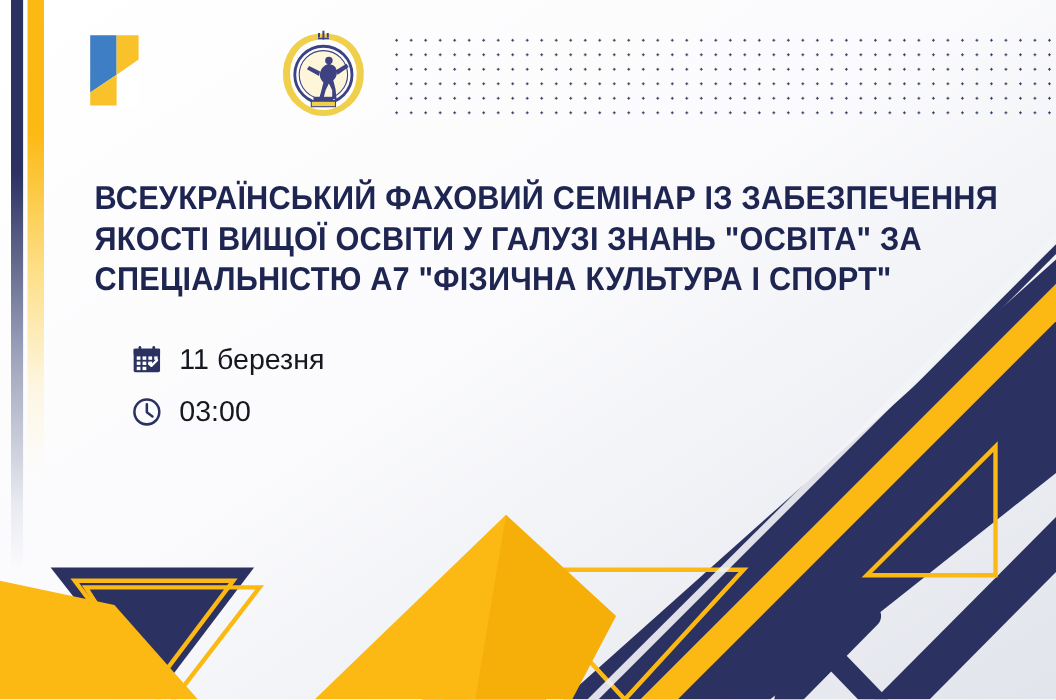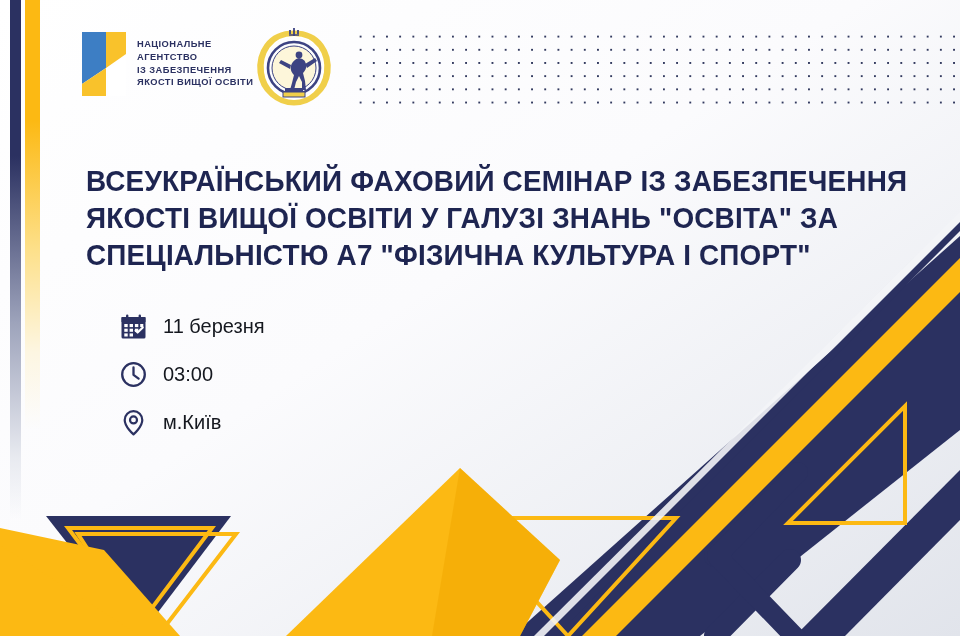--- a/index.html
+++ b/index.html
@@ -43,21 +43,21 @@
   .heading{position:absolute;left:86px;top:162px;width:760px;color:#1e2551;
     font-family:"Liberation Sans Narrow","Liberation Sans","DejaVu Sans Condensed",sans-serif;
     font-weight:700;font-size:30px;line-height:37px;letter-spacing:.2px;
     text-transform:uppercase;transform:scaleX(.93);transform-origin:left top;}
   .heading .hl{display:block;white-space:nowrap;}
 
   
   .details{position:absolute;left:120px;top:310px;display:flex;flex-direction:column;gap:15px;}
   .detail-row{display:flex;align-items:center;gap:16px;height:33px;}
   .detail-icon{width:27px;height:27px;flex:0 0 auto;display:block;}
-  .detail-text{color:#15181f;font-size:20px;font-weight:400;line-height:27px;
+  .detail-text{color:#15181f;font-size:26px;font-weight:400;line-height:27px;
     font-family:"Liberation Sans","DejaVu Sans",sans-serif;white-space:nowrap;}
 </style>
 </head>
 <body>
 
 <div id="poster">
 
   <svg class="layer" viewBox="0 0 960 636" width="960" height="636" xmlns="http://www.w3.org/2000/svg">
     <defs>
       <linearGradient id="bgGrad" x1="0" y1="0" x2="1" y2="1">
@@ -137,26 +137,20 @@
     <div class="naqa-logo">
       <svg class="naqa-mark" viewBox="0 0 48 72" xmlns="http://www.w3.org/2000/svg">
         <polygon points="2,4 26,4 26,40 2,56" fill="#3d7ec4"></polygon>
         <polygon points="26,4 46,4 46,26 26,40" fill="#f9c22b"></polygon>
         <polygon points="2,56 26,40 26,68 2,68" fill="#f9c22b"></polygon>
         <polygon points="26,40 46,26 46,68 26,68" fill="#3d7ec4" opacity="0"></polygon>
         <polygon points="26,40 46,26 46,68 30,68" fill="#f9c22b" opacity="0"></polygon>
         <polygon points="28,42 46,28 46,68 28,68" fill="#ffffff"></polygon>
         <polygon points="29,44 44,32 44,66 29,66" fill="#f9c22b" opacity="0"></polygon>
       </svg>
-      <div class="naqa-text">
-        <span>НАЦІОНАЛЬНЕ</span>
-        <span>АГЕНТСТВО</span>
-        <span>ІЗ ЗАБЕЗПЕЧЕННЯ</span>
-        <span>ЯКОСТІ ВИЩОЇ ОСВІТИ</span>
-      </div>
     </div>
 
     <svg class="uni-emblem" viewBox="0 0 78 84" xmlns="http://www.w3.org/2000/svg">
 
       <path d="M39 10 C14 10 4 30 6 48 C8 66 24 78 39 78 C54 78 70 66 72 48 C74 30 64 10 39 10 Z" fill="none" stroke="#f0cf4a" stroke-width="7"></path>
       <path d="M39 13 C17 13 8 31 10 48 C12 64 25 75 39 75 C53 75 66 64 68 48 C70 31 61 13 39 13 Z" fill="none" stroke="#ffffff" stroke-width="2"></path>
 
       <circle cx="39" cy="44" r="26" fill="none" stroke="#3d4382" stroke-width="2.6"></circle>
       <circle cx="39" cy="44" r="22" fill="#fdf6da"></circle>
       <circle cx="39" cy="44" r="22" fill="none" stroke="#3d4382" stroke-width="1"></circle>
@@ -208,24 +202,16 @@
     </div>
 
     <div class="detail-row">
       <svg class="detail-icon" viewBox="0 0 27 27" xmlns="http://www.w3.org/2000/svg">
         <circle cx="13.5" cy="13.5" r="11.3" fill="none" stroke="#2b3161" stroke-width="2.3"></circle>
         <path d="M13.5 6.4 L13.5 13.8 L18.6 17.6" stroke="#2b3161" stroke-width="2.3" fill="none" stroke-linecap="round" stroke-linejoin="round"></path>
       </svg>
       <span class="detail-text">03:00</span>
     </div>
 
-    <div class="detail-row">
-      <svg class="detail-icon" viewBox="0 0 27 27" xmlns="http://www.w3.org/2000/svg">
-        <path d="M13.5 2.2 C8.6 2.2 4.7 6.1 4.7 11 C4.7 17.8 13.5 25.4 13.5 25.4
-                 C13.5 25.4 22.3 17.8 22.3 11 C22.3 6.1 18.4 2.2 13.5 2.2 Z" fill="none" stroke="#2b3161" stroke-width="2.2" stroke-linejoin="round"></path>
-        <circle cx="13.5" cy="10.9" r="3.5" fill="none" stroke="#2b3161" stroke-width="2.2"></circle>
-      </svg>
-      <span class="detail-text">м.Київ</span>
-    </div>
 
   </div>
 
 </div>
 
 </body></html>

